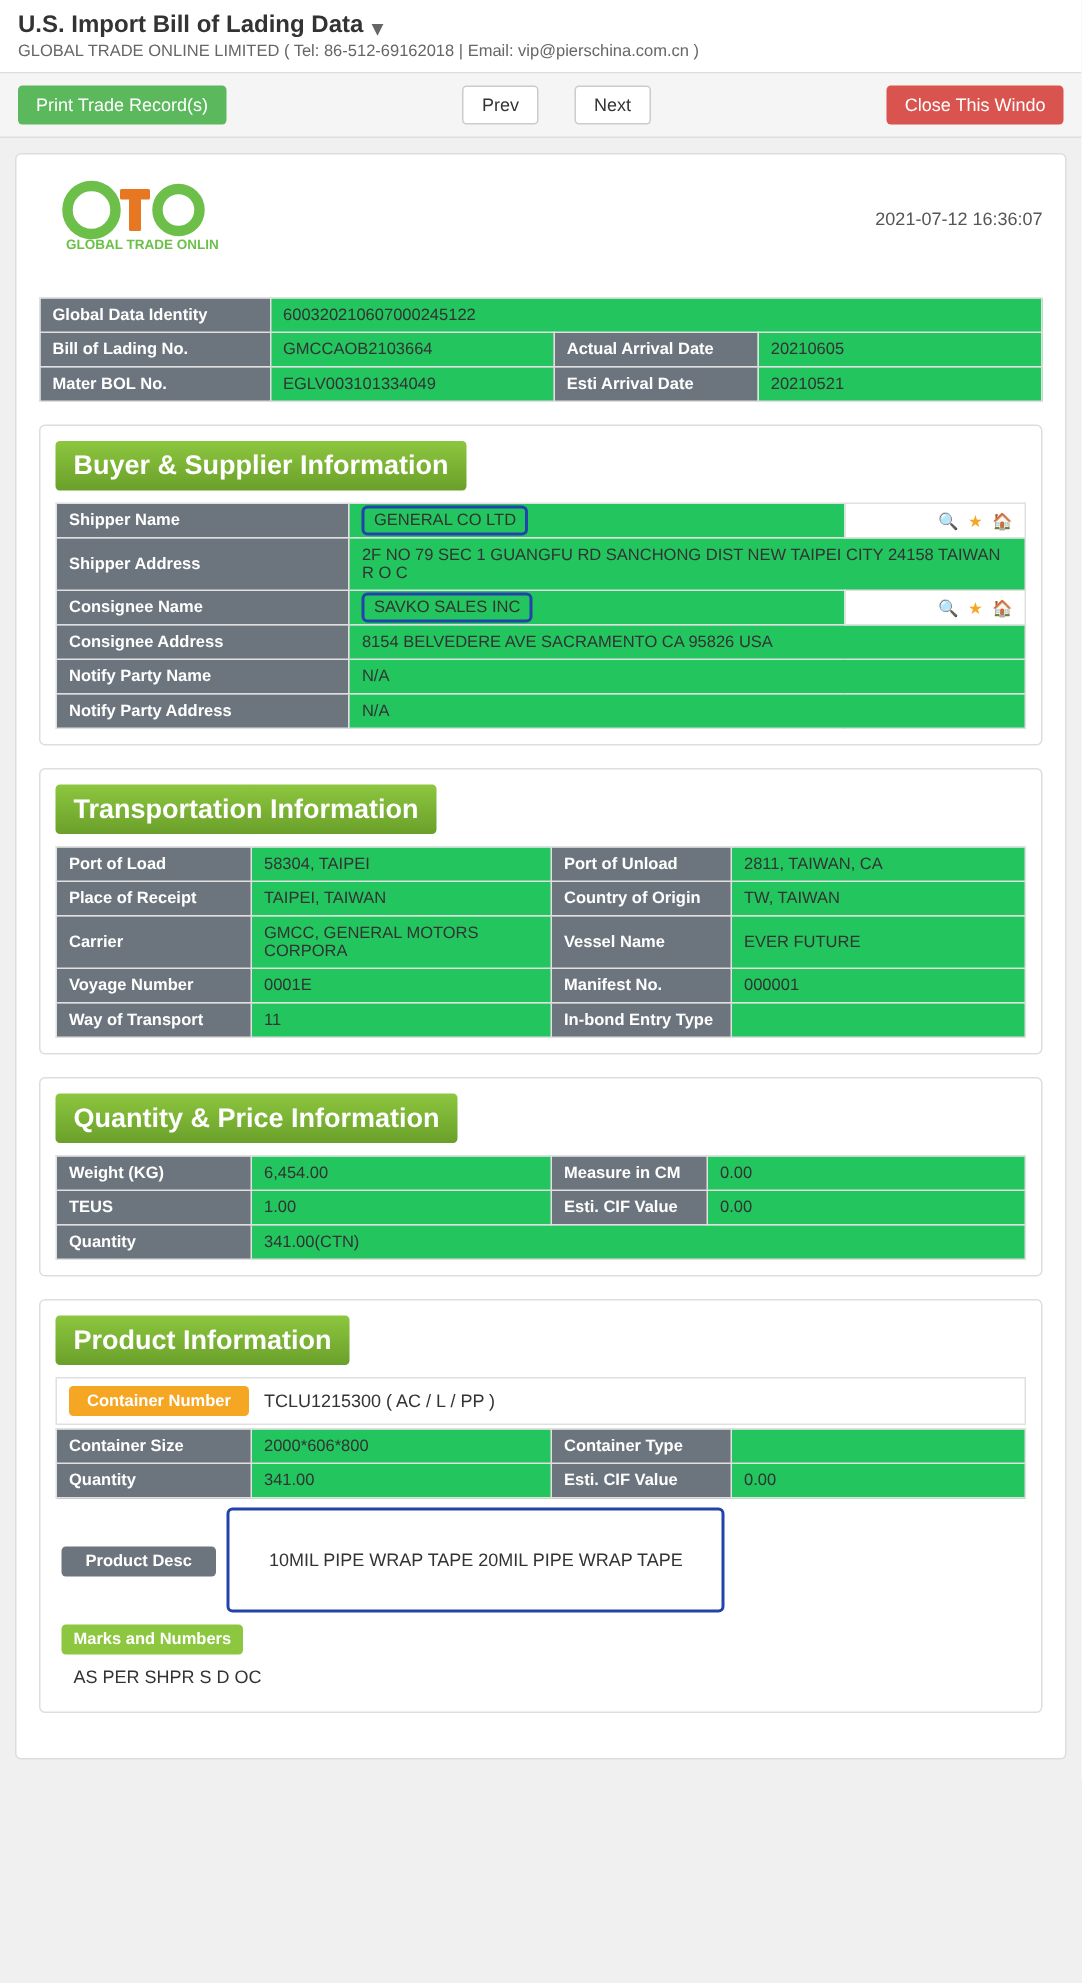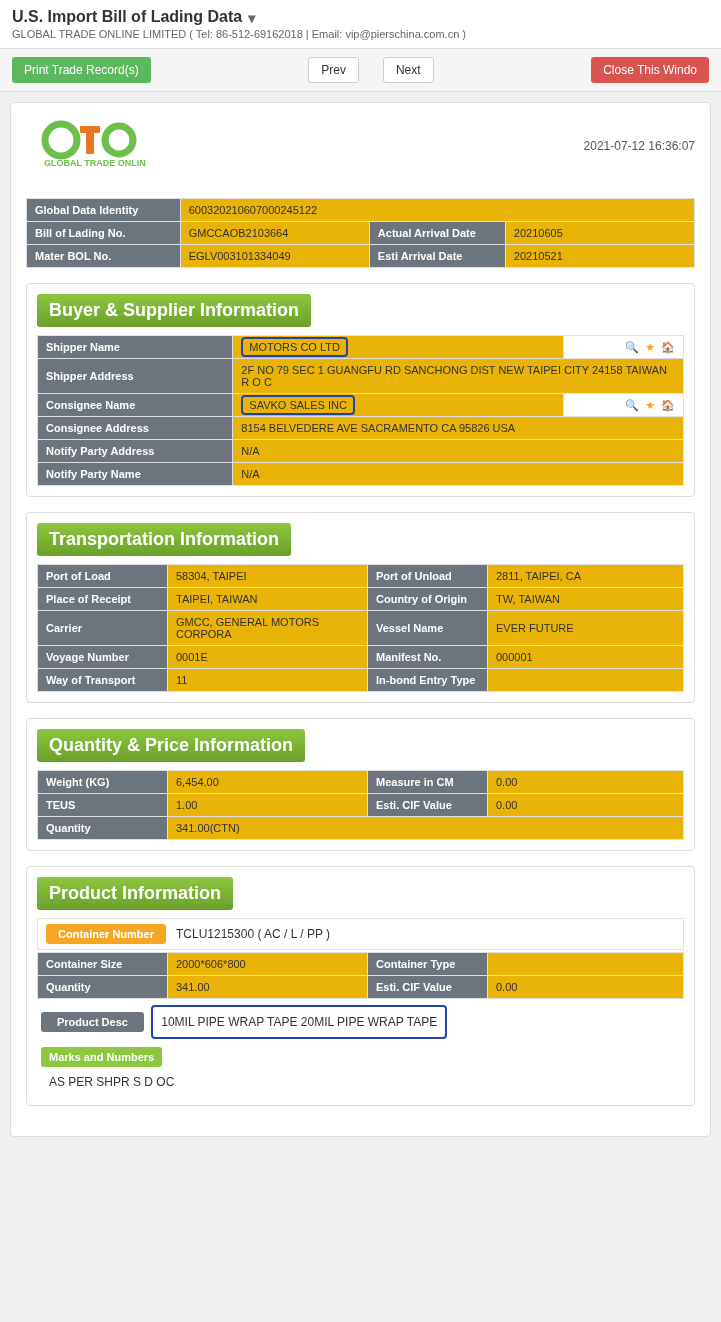--- a/index.html
+++ b/index.html
@@ -28,21 +28,21 @@
     
     .section-header { background: linear-gradient(to bottom, #8dc63f, #6aa02a); color: #fff; padding: 6px 12px; font-size: 18px; font-weight: bold; border-radius: 3px; display: inline-block; margin-bottom: 8px; }
     
     .section-wrapper { border: 1px solid #ddd; border-radius: 4px; padding: 10px; margin-bottom: 15px; }
     
     .container-number-label { background: #f5a623; color: #fff; padding: 4px 8px; border-radius: 3px; font-size: 11px; font-weight: bold; min-width: 120px; text-align: center; }
     
     table.data-table { width: 100%; border-collapse: collapse; }
     table.data-table td { border: 1px solid #e0e0e0; padding: 5px 8px; font-size: 11px; vertical-align: middle; }
     table.data-table td.lbl { background: #6c757d; color: #fff; font-weight: bold; min-width: 130px; max-width: 130px; font-size: 11px; }
-    table.data-table td.val { background: #eab308; min-width: 160px; }
+    table.data-table td.val { background: #22c55e; min-width: 160px; }
     table.data-table td.lbl-sm { background: #6c757d; color: #fff; font-weight: bold; font-size: 11px; white-space: nowrap; }
   </style>
 </head>
 <body>
 
 <div class="header-bar">
   <div class="page-title">
     <span>U.S. Import Bill of Lading Data</span>
     <span class="arrow">▾</span>
   </div>
@@ -102,21 +102,21 @@
       </table>
   </div>
 
   <div class="section-wrapper">
     <div class="section-header">Buyer &amp; Supplier Information</div>
     <table class="data-table">
       <tbody>
           <tr>
         <td class="lbl" style="width:130px">Shipper Name</td>
         <td class="val" style="width:220px">
-          <span style="border:2px solid #2244aa; border-radius:4px; padding:2px 6px;">MOTORS CO LTD</span>
+          <span style="border:2px solid #2244aa; border-radius:4px; padding:2px 6px;">GENERAL CO LTD</span>
         </td>
         <td style="width:80px; padding:4px 8px; text-align:right; background:#fff; border:1px solid #e0e0e0;">
           <span style="cursor:pointer; margin-right:3px;">🔍</span>
           <span style="cursor:pointer; color:#f5a623; margin-right:3px;">★</span>
           <span style="cursor:pointer; color:#e87722;">🏠</span>
         </td>
       </tr>
       <tr>
         <td class="lbl">Shipper Address</td>
         <td class="val" colspan="2">2F NO 79 SEC 1 GUANGFU RD SANCHONG DIST NEW TAIPEI CITY 24158 TAIWAN R O C</td>
@@ -130,40 +130,40 @@
           <span style="cursor:pointer; margin-right:3px;">🔍</span>
           <span style="cursor:pointer; color:#f5a623; margin-right:3px;">★</span>
           <span style="cursor:pointer; color:#e87722;">🏠</span>
         </td>
       </tr>
       <tr>
         <td class="lbl">Consignee Address</td>
         <td class="val" colspan="2">8154 BELVEDERE AVE SACRAMENTO CA 95826 USA</td>
       </tr>
       <tr>
+        <td class="lbl">Notify Party Name</td>
+        <td class="val" colspan="2">N/A</td>
+      </tr>
+      <tr>
         <td class="lbl">Notify Party Address</td>
-        <td class="val" colspan="2">N/A</td>
-      </tr>
-      <tr>
-        <td class="lbl">Notify Party Name</td>
         <td class="val" colspan="2">N/A</td>
       </tr>
     </tbody>
       </table>
   </div>
 
   <div class="section-wrapper">
     <div class="section-header">Transportation Information</div>
     <table class="data-table">
       <tbody>
           <tr>
         <td class="lbl" style="width:130px">Port of Load</td>
         <td class="val" style="width:200px">58304, TAIPEI</td>
         <td class="lbl-sm" style="width:120px">Port of Unload</td>
-        <td class="val">2811, TAIPEI, CA</td>
+        <td class="val">2811, TAIWAN, CA</td>
       </tr>
       <tr>
         <td class="lbl">Place of Receipt</td>
         <td class="val">TAIPEI, TAIWAN</td>
         <td class="lbl-sm">Country of Origin</td>
         <td class="val">TW, TAIWAN</td>
       </tr>
       <tr>
         <td class="lbl">Carrier</td>
         <td class="val">GMCC, GENERAL MOTORS CORPORA</td>
@@ -186,21 +186,21 @@
       </table>
   </div>
 
   <div class="section-wrapper">
     <div class="section-header">Quantity &amp; Price Information</div>
     <table class="data-table">
       <tbody>
           <tr>
         <td class="lbl" style="width:130px">Weight (KG)</td>
         <td class="val" style="width:200px">6,454.00</td>
-        <td class="lbl-sm" style="width:120px">Measure in CM</td>
+        <td class="lbl-sm" style="width:104px">Measure in CM</td>
         <td class="val">0.00</td>
       </tr>
       <tr>
         <td class="lbl">TEUS</td>
         <td class="val">1.00</td>
         <td class="lbl-sm">Esti. CIF Value</td>
         <td class="val">0.00</td>
       </tr>
       <tr>
         <td class="lbl">Quantity</td>
@@ -232,21 +232,21 @@
         <td class="val">341.00</td>
         <td class="lbl-sm">Esti. CIF Value</td>
         <td class="val">0.00</td>
       </tr>
     </tbody>
       </table>
 
     
     <div style="padding:6px 4px;">
       <span style="background:#6c757d; color:#fff; padding:4px 16px; border-radius:3px; font-size:11px; font-weight:bold; display:inline-block; margin-bottom:6px;">Product Desc</span>
-      <div style="border:2px solid #2244aa; border-radius:4px; padding:8px; font-size:12px; display:inline-block; margin-left:4px; min-width:280px;">10MIL PIPE WRAP TAPE 20MIL PIPE WRAP TAPE</div>
+      <div style="border:2px solid #2244aa; border-radius:4px; padding:26px; font-size:12px; display:inline-block; margin-left:4px; min-width:280px;">10MIL PIPE WRAP TAPE 20MIL PIPE WRAP TAPE</div>
     </div>
 
     
     <div style="padding:2px 4px;">
       <div style="background:#8dc63f; color:#fff; padding:4px 8px; border-radius:3px; font-size:11px; font-weight:bold; display:inline-block; margin-bottom:4px;">Marks and Numbers</div>
       <div style="padding:4px 8px; font-size:12px;">AS PER SHPR S D OC</div>
     </div>
   </div>
 
 </div>

